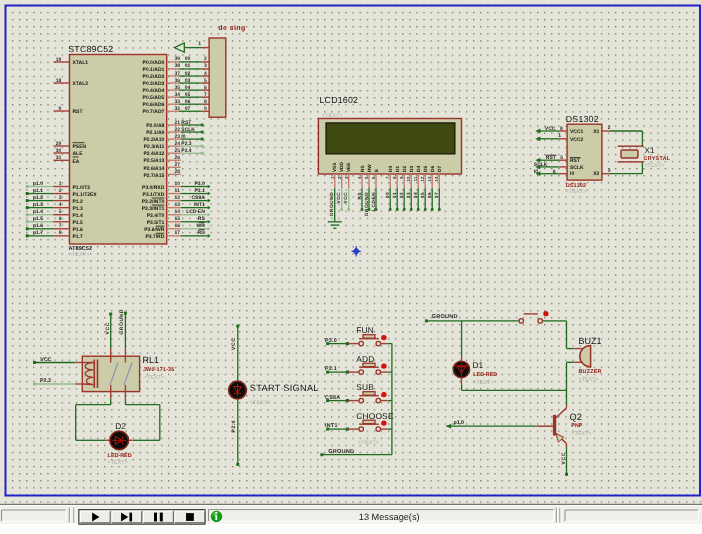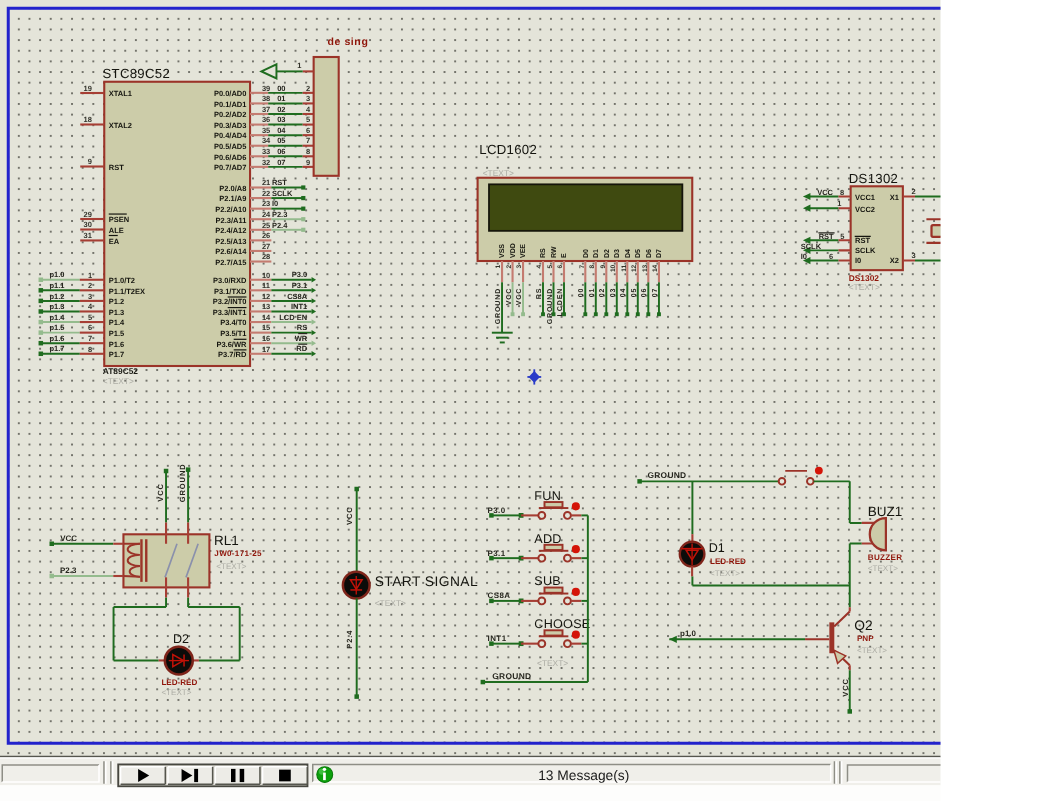--- a/index.html
+++ b/index.html
@@ -1,15 +1,15 @@
 <!DOCTYPE html>
 <html><head><meta charset="utf-8">
 <style>
 html,body{margin:0;padding:0;background:#fff;}
-#page{position:relative;width:627px;height:534px;overflow:hidden;font-family:"Liberation Sans",sans-serif;}
+#page{position:relative;width:702px;height:534px;overflow:hidden;font-family:"Liberation Sans",sans-serif;}
 svg{display:block;}
 text{font-family:"Liberation Sans",sans-serif;}
 </style></head>
 <body>
 <div id="page">
     <svg width="702" height="534" viewBox="0 0 702 534" shape-rendering="auto" text-rendering="geometricPrecision">
 <defs>
 <pattern id="gd" x="4.8" y="4.8" width="7.095" height="7.095" patternUnits="userSpaceOnUse">
 <rect x="0" y="0" width="1.3" height="1.3" fill="#73736B"></rect>
 </pattern>

